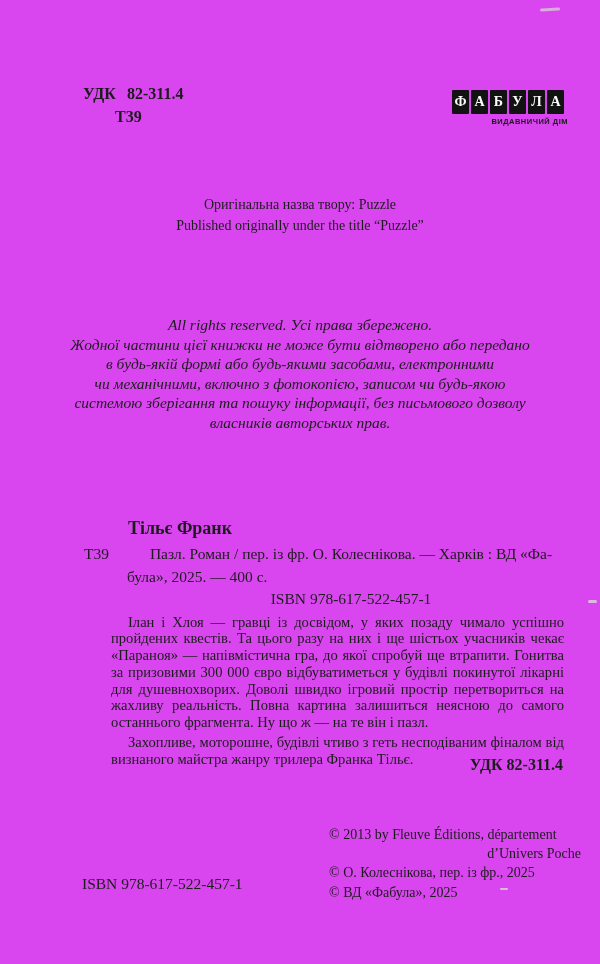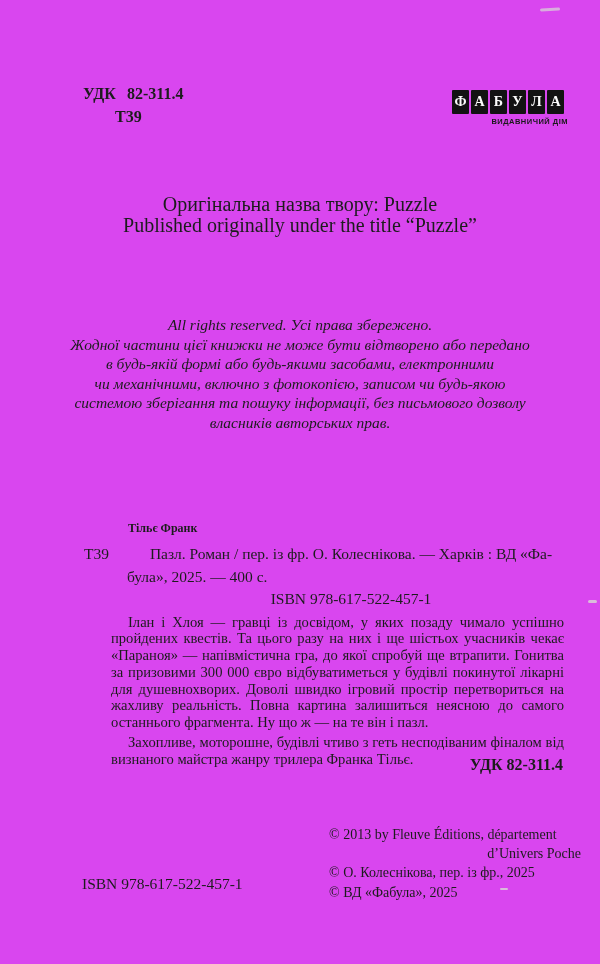--- a/index.html
+++ b/index.html
@@ -49,21 +49,21 @@
     letter-spacing: 0.5px;
     color: #191919;
   }
 
   
   .original-title {
     position: absolute;
     left: 0; right: 0;
     top: 194px;
     text-align: center;
-    font-size: 20px;
+    font-size: 14px;
     line-height: 21px;
   }
 
   
   .rights-notice {
     position: absolute;
     left: 0; right: 0;
     top: 315px;
     text-align: center;
     font-style: italic;
@@ -75,21 +75,21 @@
   .biblio {
     position: absolute;
     left: 84px;
     top: 517px;
     width: 480px;
     font-size: 15.5px;
   }
   .biblio .author {
     margin-left: 44px;
     font-weight: bold;
-    font-size: 12px;
+    font-size: 18px;
     line-height: 22px;
   }
   .citation-wrap { position: relative; margin-top: 4px; }
   .citation-wrap .code {
     position: absolute;
     left: 0; top: 0;
     line-height: 22.5px;
   }
   .citation { margin-left: 43px; line-height: 22.5px; }
   .citation .hang-indent { text-indent: 11px; text-align: center; }

